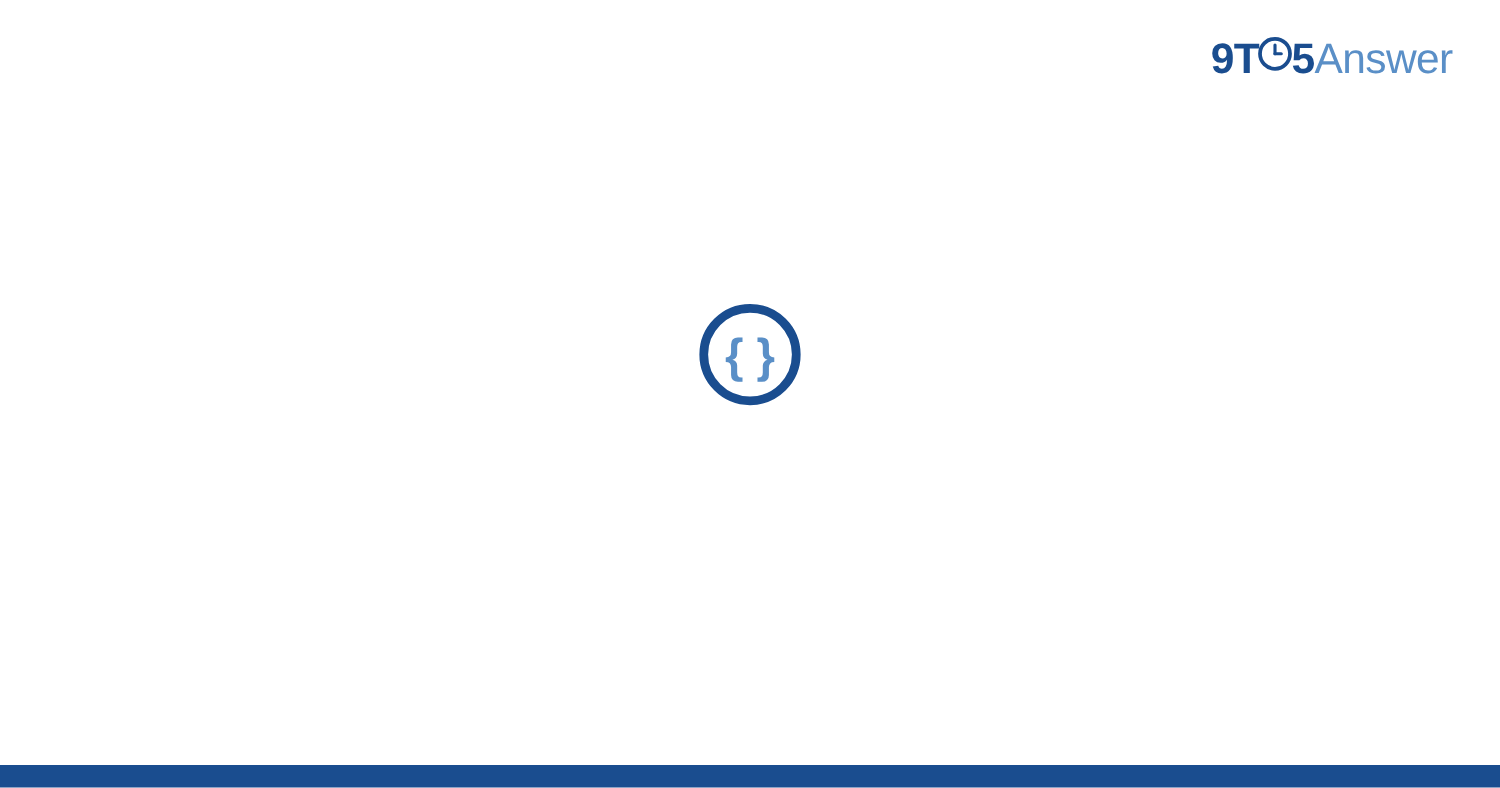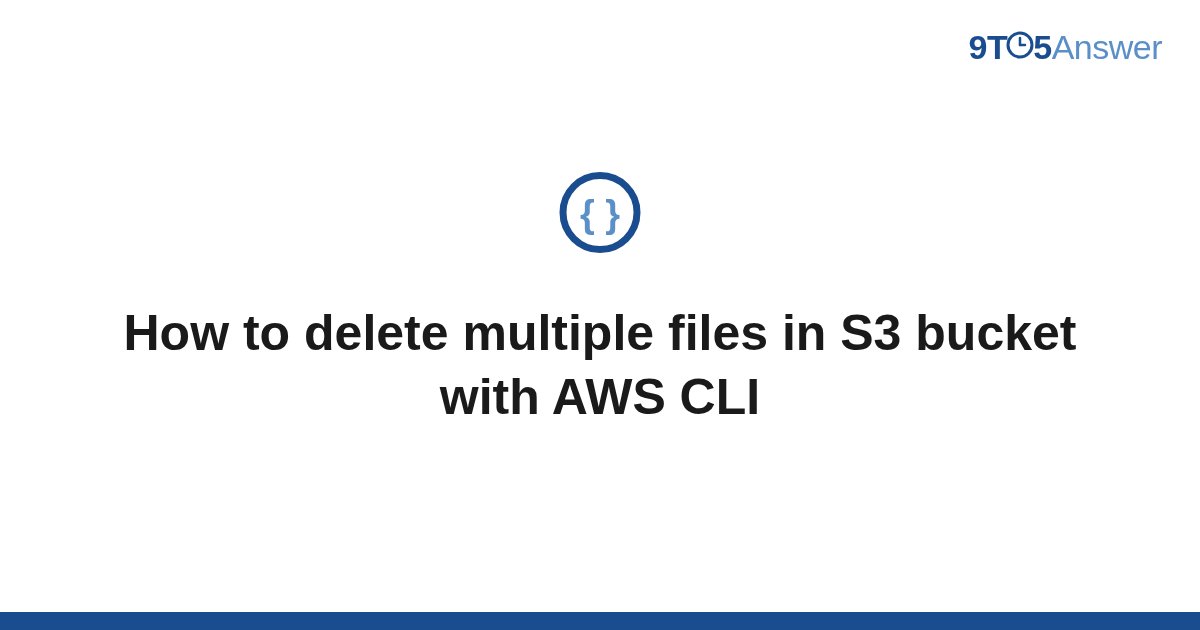--- a/index.html
+++ b/index.html
@@ -88,16 +88,15 @@
   </span><span class="five">5</span><span class="answer">Answer</span>
 </div>
 
 <div class="center-content">
   <div class="badge-icon">
     <svg width="84" height="84" viewBox="0 0 84 84">
       <circle cx="42" cy="42" r="37" fill="none" stroke="#1a4d8f" stroke-width="7"></circle>
       <text x="42" y="56" font-family="Arial" font-size="38" font-weight="700" fill="#5a8fc7" text-anchor="middle">{ }</text>
     </svg>
   </div>
-  <h1 class="title">How to delete multiple files in S3 bucket with AWS CLI</h1>
 </div>
 
 <div class="footer-bar"></div>
 
 </body></html>

